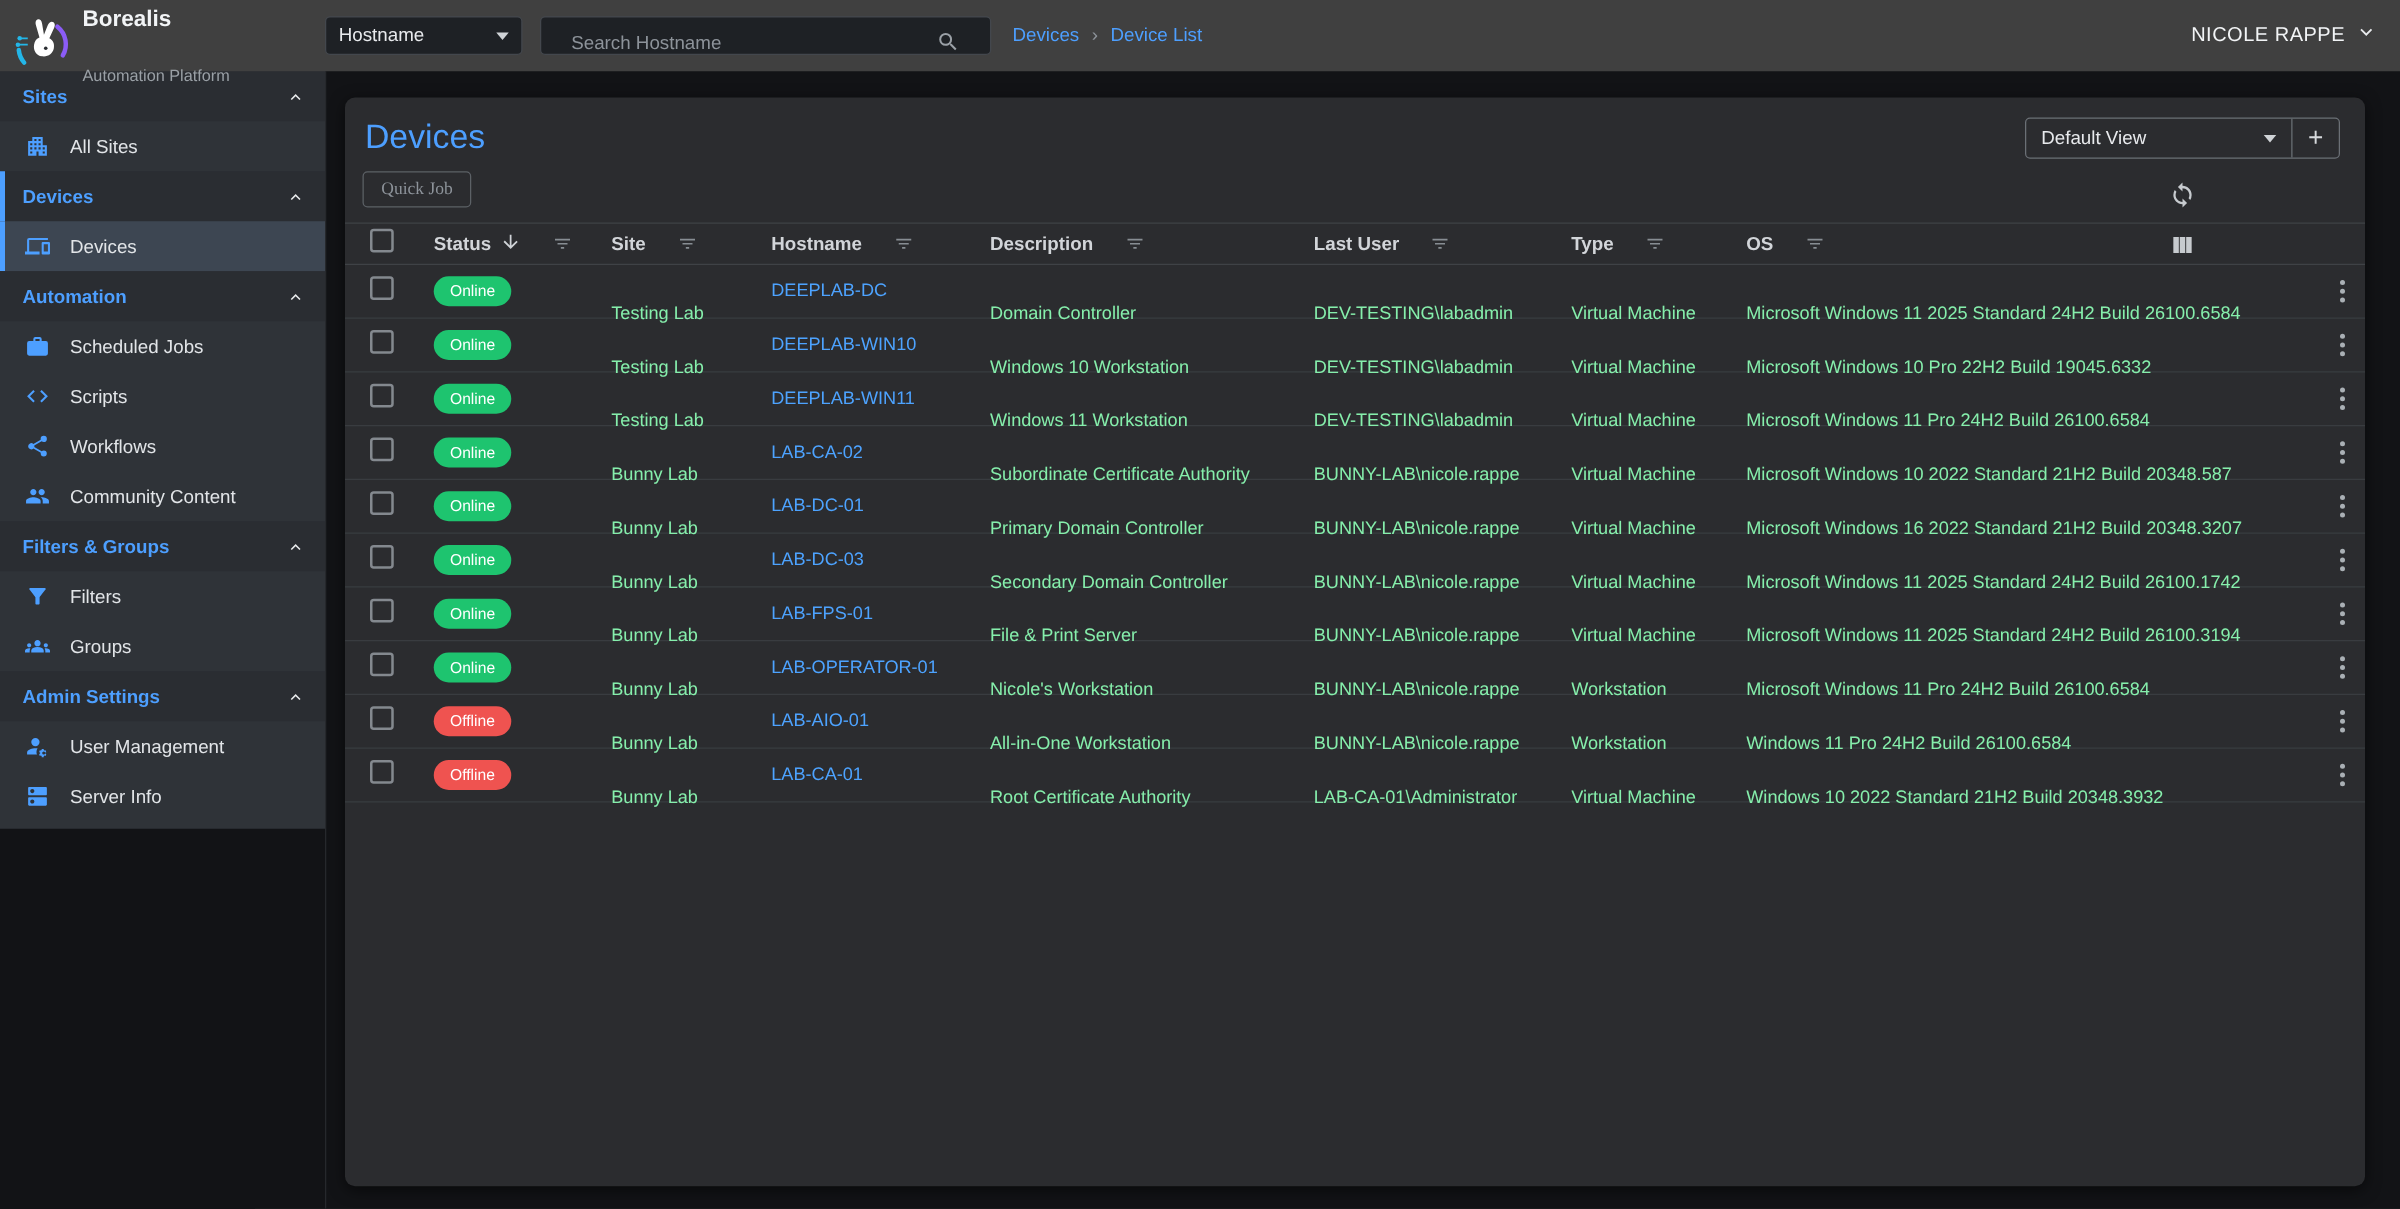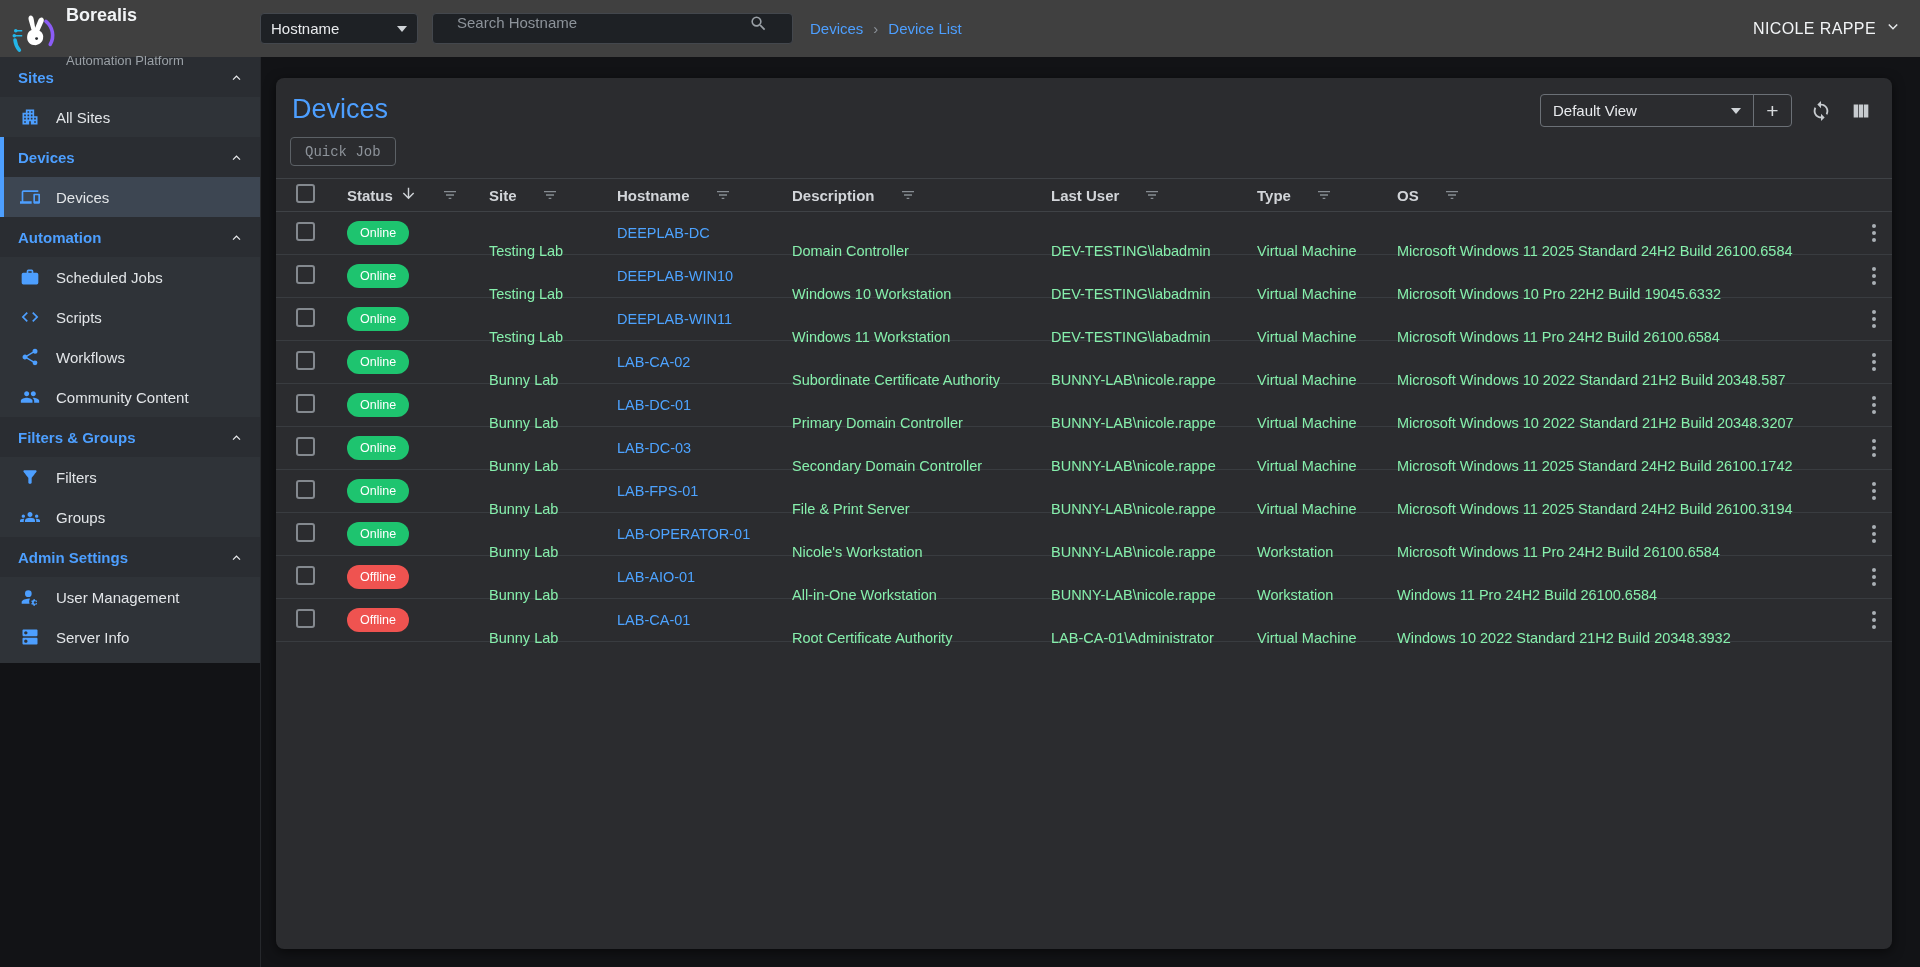--- a/index.html
+++ b/index.html
@@ -8,21 +8,21 @@
   :root { --accent:#4d9fff; }
 
   
   .topbar { position:absolute; top:0; left:0; width:1920px; height:57px; background:#404040; z-index:5; }
   .brand { position:absolute; left:10px; top:5px; display:flex; align-items:center; gap:10px; }
   .brand-text { display:flex; flex-direction:column; justify-content:center; }
   .brand-name { font-size:18px; font-weight:bold; color:#f2f4f6; line-height:20px; }
   .brand-sub { font-size:13px; color:#9aa0a6; line-height:16px;margin-top:28px; }
   .host-select { position:absolute; left:260px; top:13px; width:158px; height:31px; background:#1e2125; border:1px solid #43474d; border-radius:4px; display:flex; align-items:center; padding:0 10px; font-size:15px; cursor:pointer; }
   .caret-down { width:0; height:0; border-left:5px solid transparent; border-right:5px solid transparent; border-top:6px solid #cfd3d7; margin-left:auto; }
-  .search-box { position:absolute; left:432px; top:13px; width:361px; height:31px; background:#1e2125; border:1px solid #43474d; border-radius:4px; display:flex; align-items:flex-start; padding:0 24px; }
+  .search-box { position:absolute; left:432px; top:13px; width:361px; height:31px; background:#1e2125; border:1px solid #43474d; border-radius:4px; display:flex; align-items:flex-end; padding:0 24px; }
   .search-box input { flex:1; background:transparent; border:none; outline:none; color:#e8eaed; font-size:15px; font-family:inherit; }
   .search-box input::placeholder { color:#8d939a; }
   .search-ic { display:flex; color:#9aa0a6; }
   .search-ic svg { width:19px; height:19px; fill:currentColor; }
   .breadcrumb { position:absolute; left:810px; top:0; height:57px; display:flex; align-items:center; gap:10px; font-size:15px; }
   .crumb { color:var(--accent); cursor:pointer; }
   .crumb-sep { color:#8d939a; font-size:15px; }
   .user-menu { position:absolute; right:18px; top:0; height:57px; display:flex; align-items:center; gap:8px; font-size:16px; letter-spacing:.4px; color:#f2f4f6; cursor:pointer; }
   .user-menu svg { width:18px; height:18px; fill:#e8eaec; }
 
@@ -35,22 +35,22 @@
   .chev svg { width:15px; height:15px; fill:#e8eaec; }
   .side-section.accent, .side-item.selected { box-shadow: inset 4px 0 0 var(--accent); }
   .side-item { height:40px; display:flex; align-items:center; gap:15px; padding:0 18px 0 19px; font-size:15px; color:#e2e5e8; cursor:pointer; }
   .side-item.selected { background:#3d4652; }
   .side-icon { width:22px; height:22px; display:flex; align-items:center; justify-content:center; color:var(--accent); flex:none; }
   .side-icon svg { width:20px; height:20px; fill:currentColor; }
 
   
   .panel { position:absolute; left:276px; top:78px; width:1616px; height:871px; background:#2b2c2f; border-radius:8px; box-shadow:0 3px 12px rgba(0,0,0,.55); z-index:3; }
   .panel-title { position:absolute; left:16px; top:16px; font-size:27px; font-weight:normal; color:var(--accent); }
-  .quick-job { position:absolute; left:14px; top:59px; height:29px; padding:0 14px; background:transparent; border:1px solid #5c6166; border-radius:4px; color:#8d939a; font-size:14px; font-family:Liberation Mono, monospace; cursor:pointer;text-align:right; }
-  .view-controls { position:absolute; top:16px; right:20px; display:flex; align-items:center; gap:18px; }
+  .quick-job { position:absolute; left:14px; top:59px; height:29px; padding:0 14px; background:transparent; border:1px solid #5c6166; border-radius:4px; color:#8d939a; font-size:14px; font-family:Liberation Serif, serif; cursor:pointer;text-align:right; }
+  .view-controls { position:absolute; top:16px; right:20px; display:flex; align-items:center; gap:18px;flex-direction:column; }
   .view-group { display:flex; align-items:center; height:33px; border:1px solid #6b7076; border-radius:4px; }
   .view-select { display:flex; align-items:center; width:212px; padding:0 12px; font-size:15px; color:#e8eaed; cursor:pointer; }
   .view-divider { width:1px; align-self:stretch; background:#6b7076; }
   .view-add { width:37px; text-align:center; font-size:21px; color:#d6d9dc; cursor:pointer; line-height:31px; }
   .icon-btn { color:#c7cbcf; display:flex; cursor:pointer; }
   .icon-btn svg { width:22px; height:22px; fill:currentColor; }
 
   
   .dtable { position:absolute; left:0; top:100px; width:100%; }
   .thead, .trow { display:grid; grid-template-columns:51px 142px 128px 175px 259px 206px 140px 459px 1fr; padding-left:20px; align-items:center; }
@@ -404,21 +404,21 @@
           </div>
         </div>
         <div class="trow">
           <div><span class="checkbox"></span></div>
           <div><span class="pill" style="background: rgb(30, 196, 111);">Online</span></div>
           <div class="cell">Bunny Lab</div>
           <div><span class="cell-host">LAB-DC-01</span></div>
           <div class="cell">Primary Domain Controller</div>
           <div class="cell">BUNNY-LAB\nicole.rappe</div>
           <div class="cell">Virtual Machine</div>
-          <div class="cell">Microsoft Windows 10 2022 Standard 21H2 Build 20348.3207</div>
+          <div class="cell">Microsoft Windows 16 2022 Standard 21H2 Build 20348.3207</div>
           <div class="c-kebab">
             <span class="kebab">
               <i></i>
               <i></i>
               <i></i>
             </span>
           </div>
         </div>
         <div class="trow">
           <div><span class="checkbox"></span></div>

